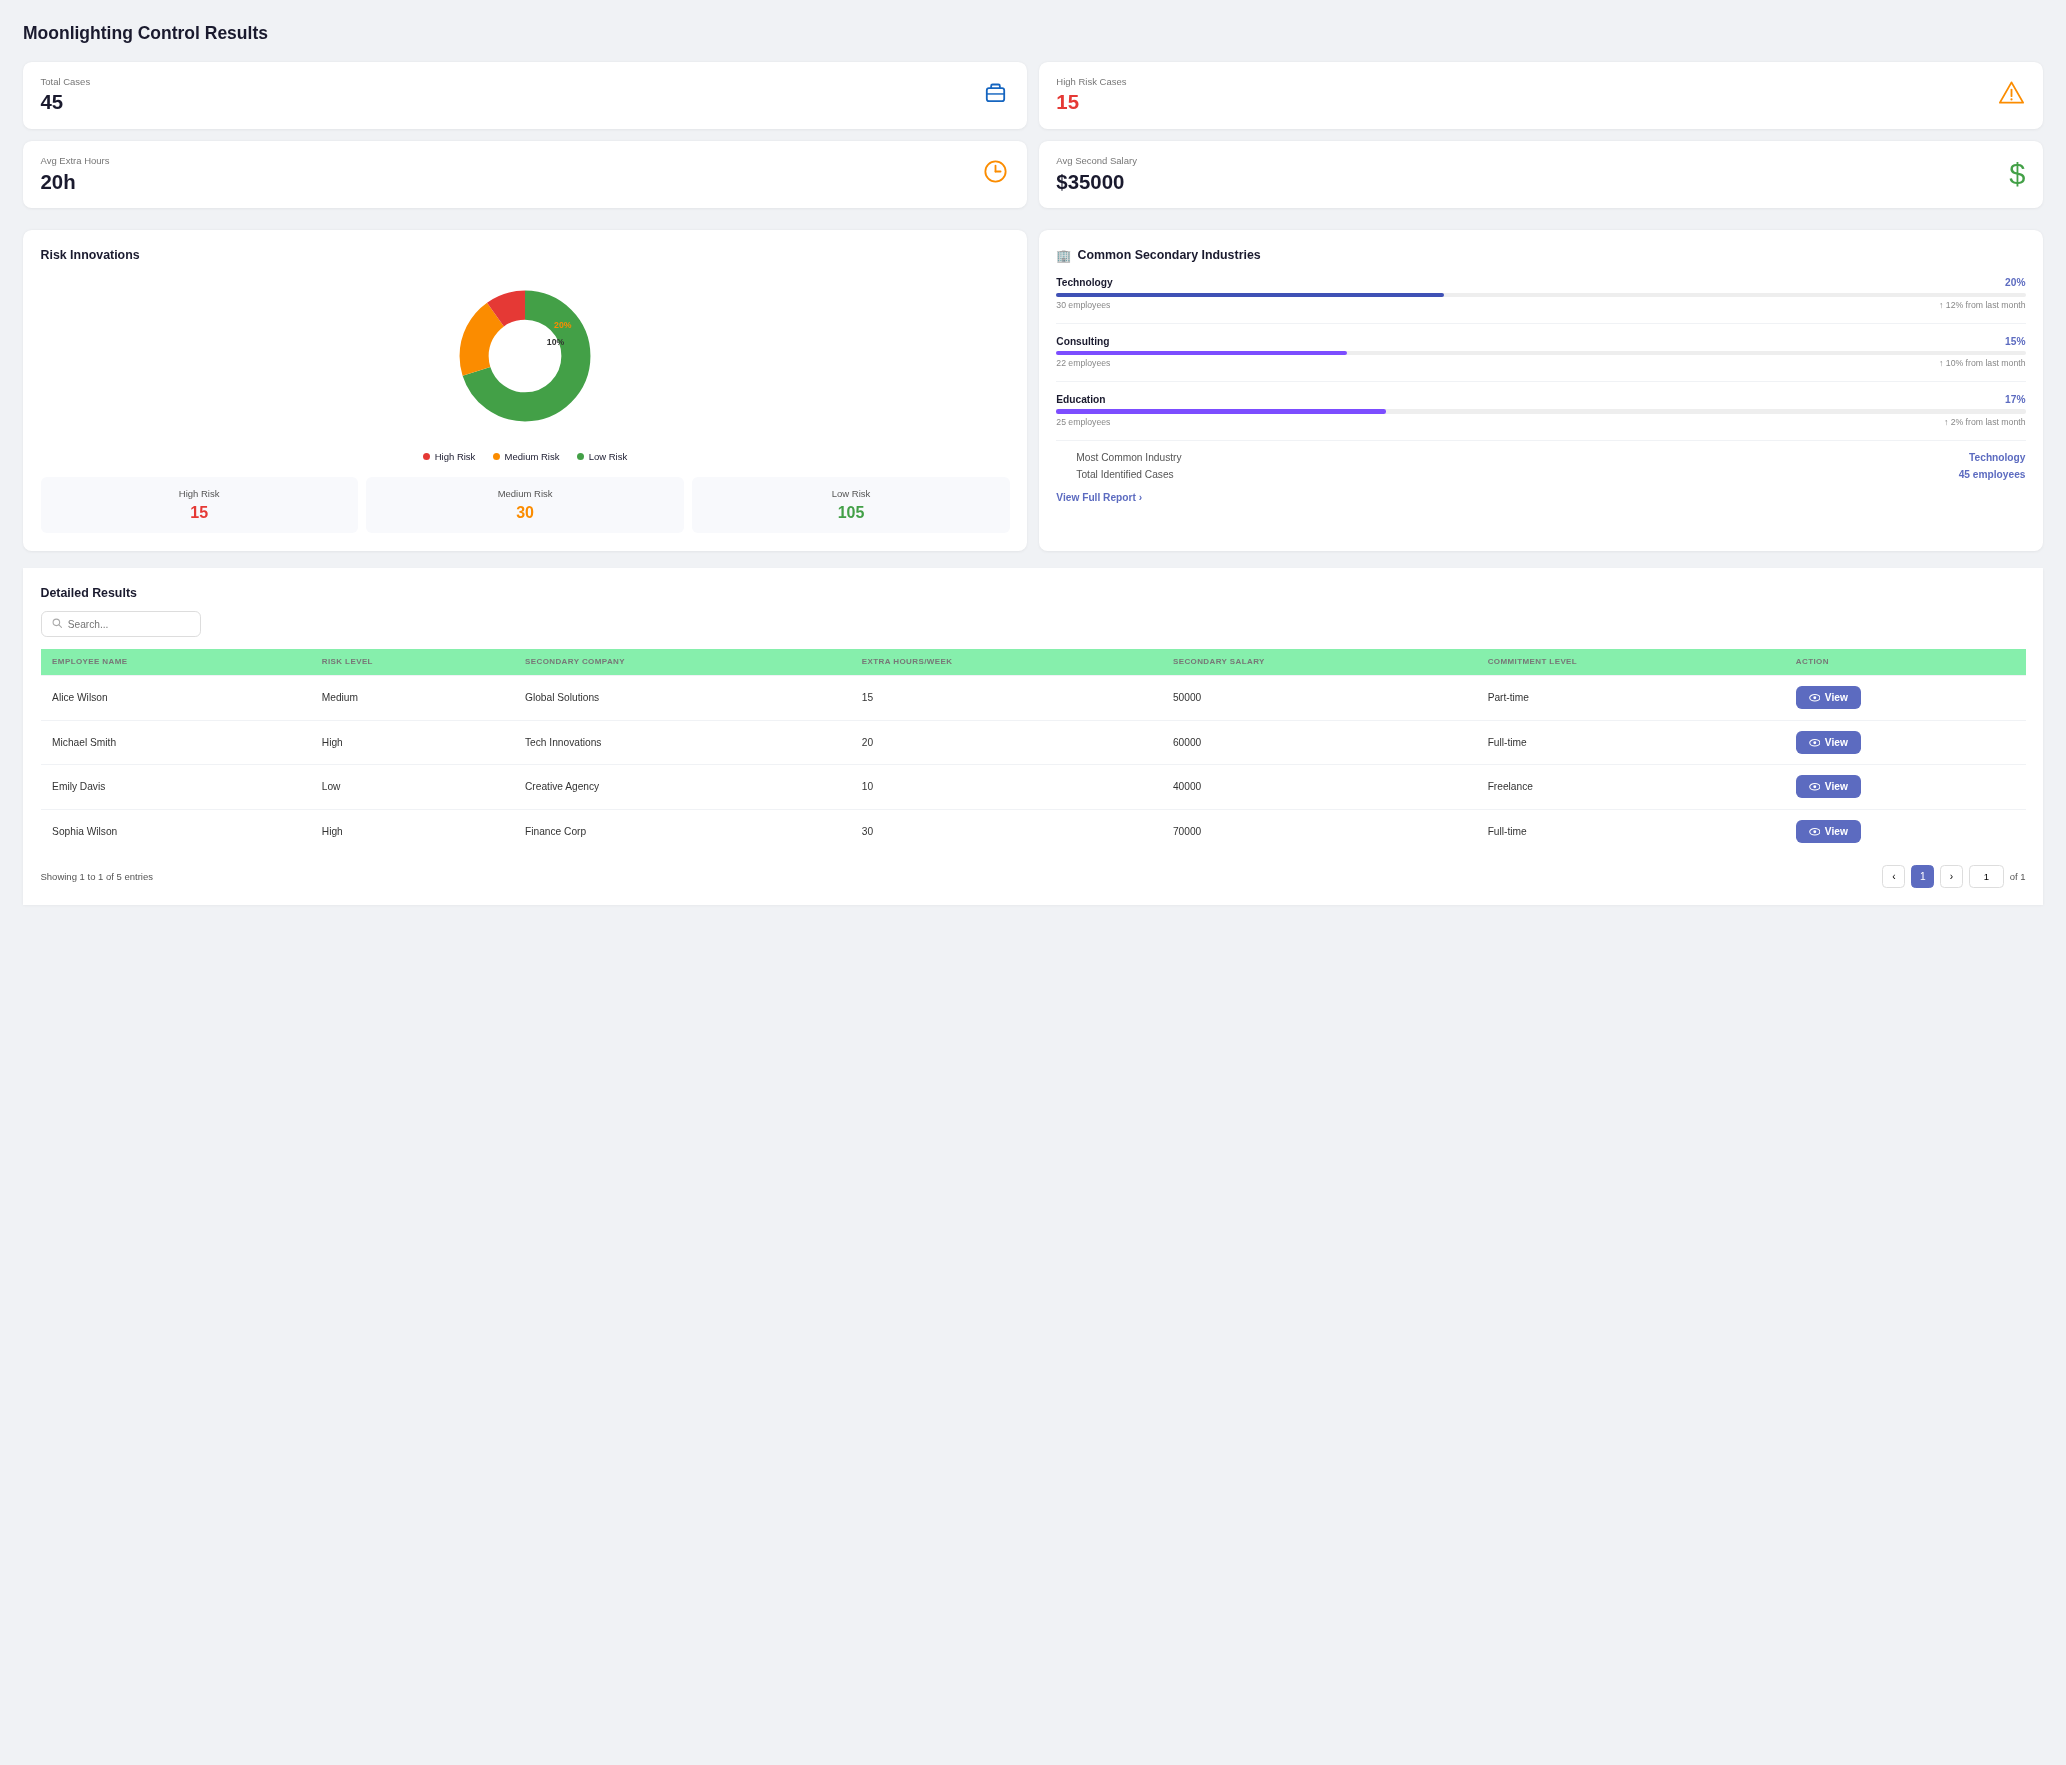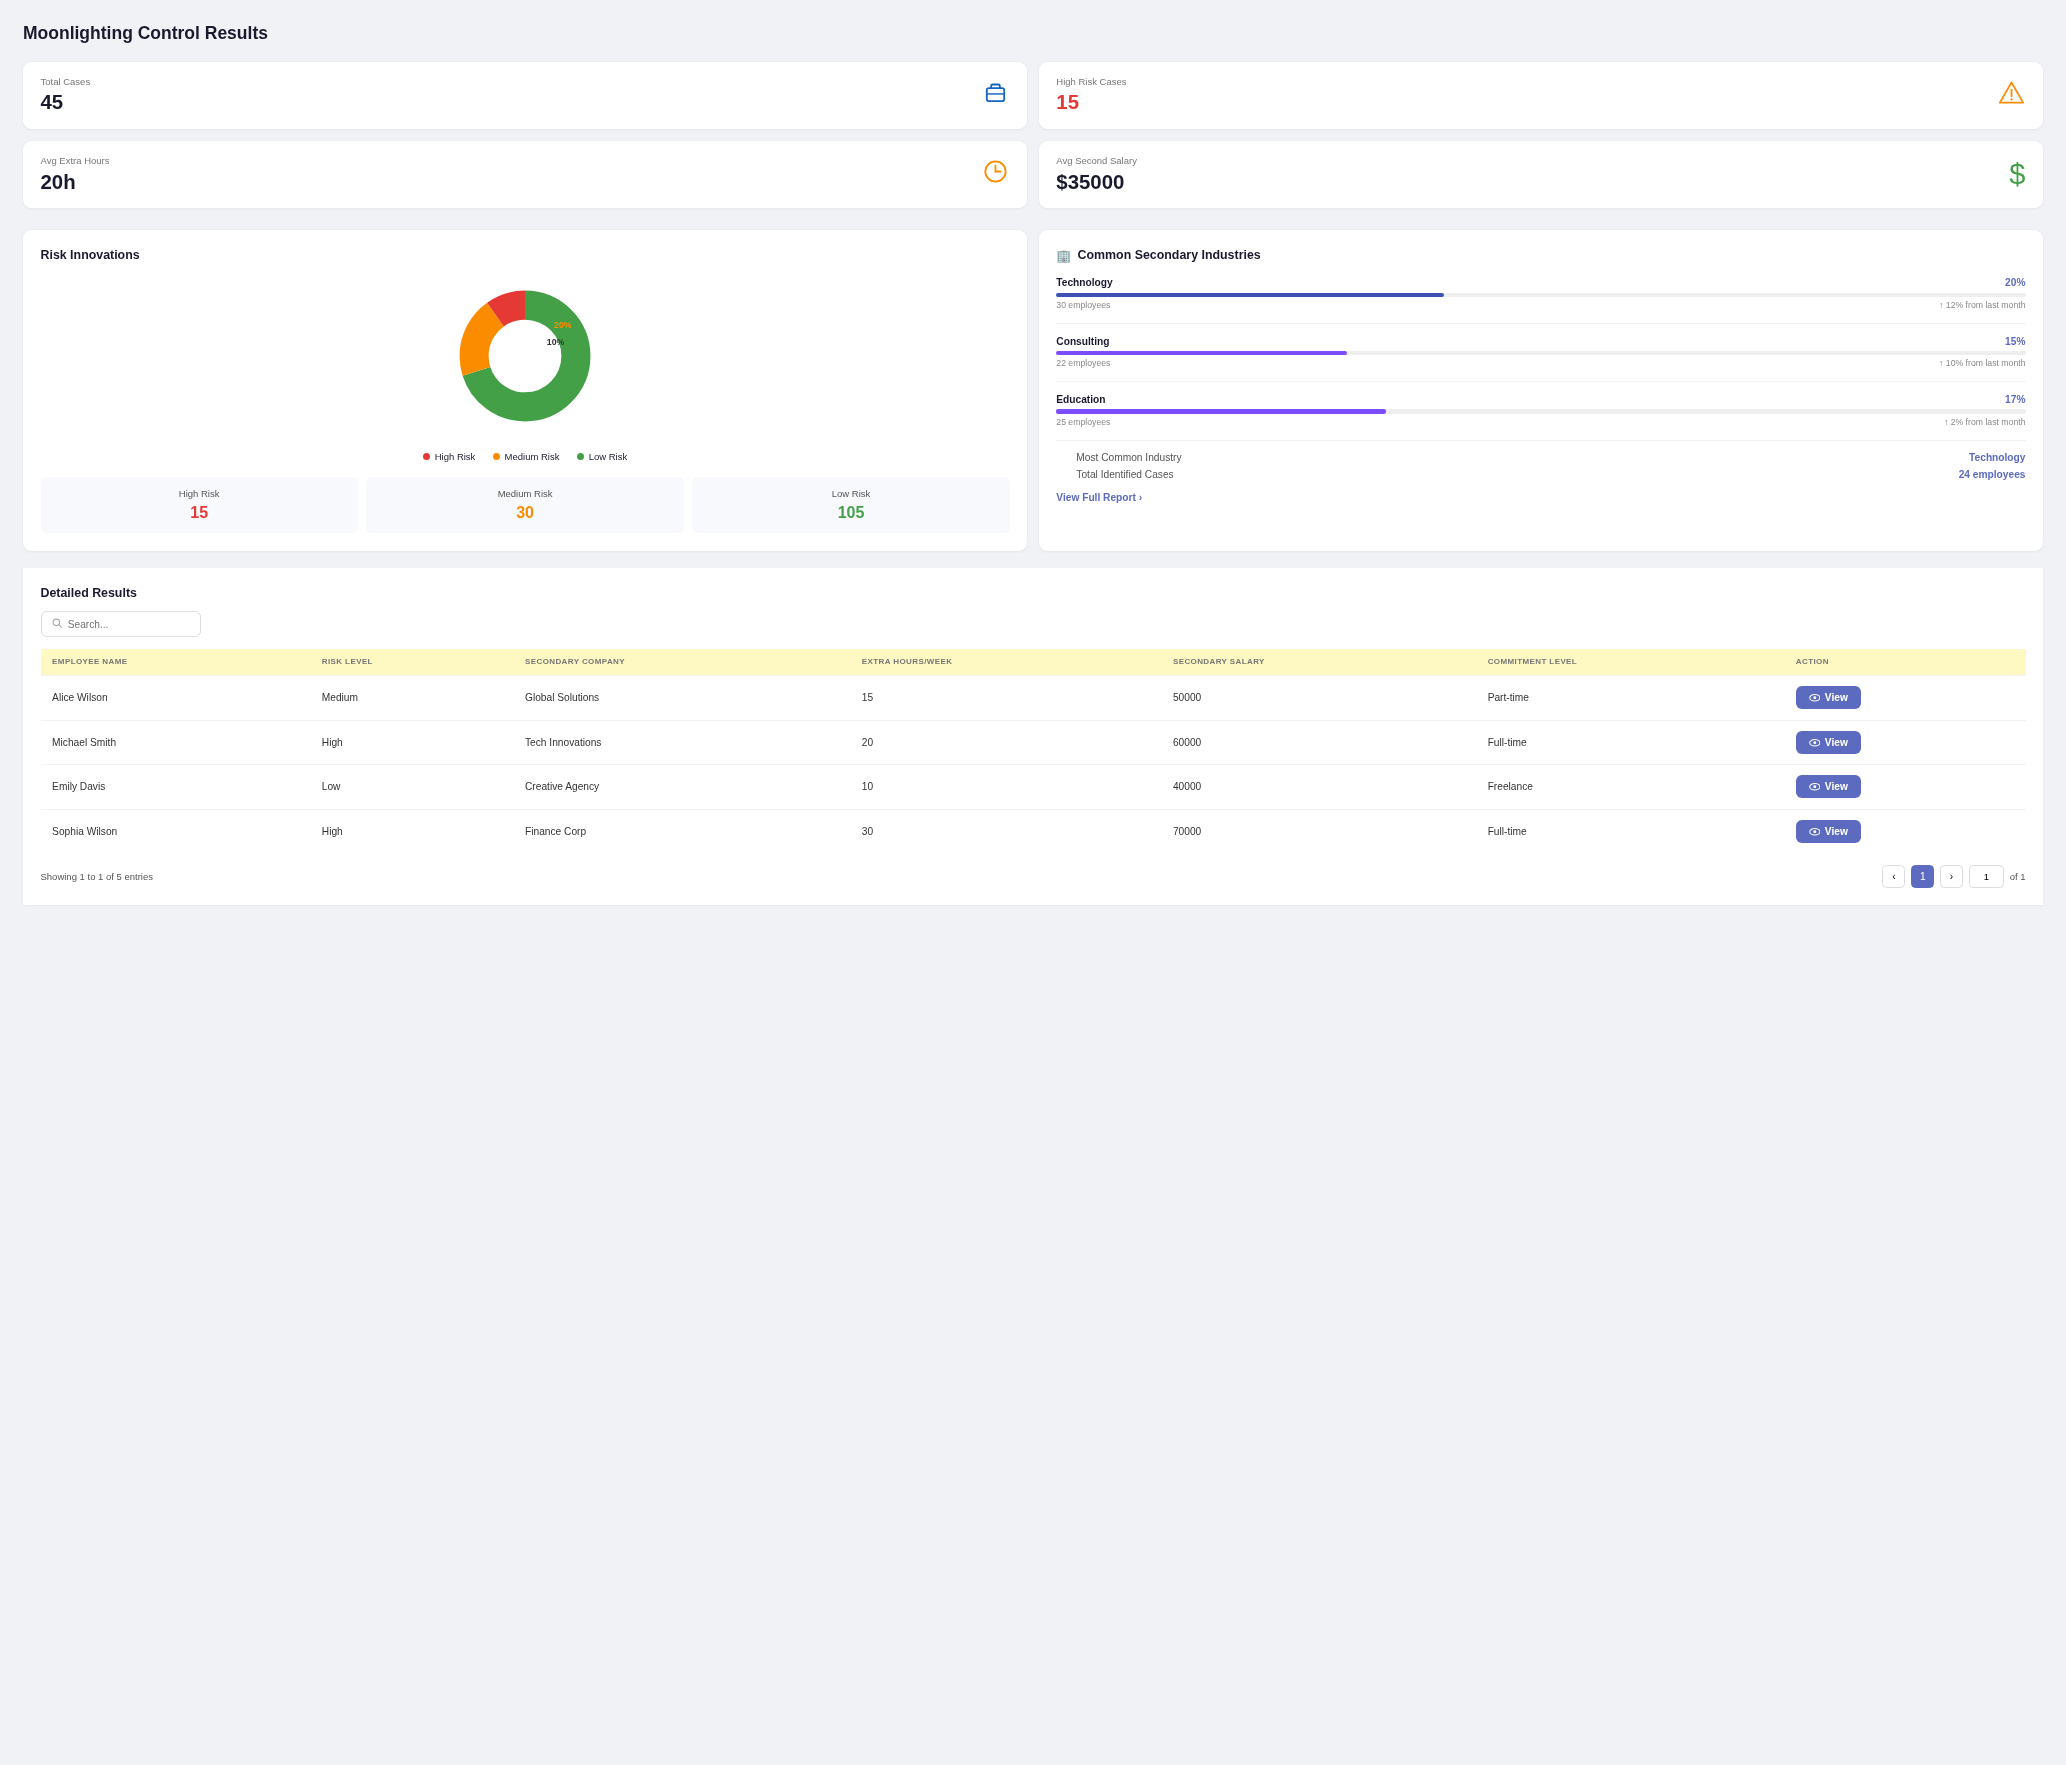--- a/index.html
+++ b/index.html
@@ -190,21 +190,21 @@
       font-size: 10.2px;
       color: #999;
       width: 100%;
       background: transparent;
     }
     table {
       width: 100%;
       border-collapse: collapse;
     }
     thead tr {
-      background: #fef9c3;
+      background: #86efac;
     }
     th {
       text-align: left;
       padding: 8.7px 11.6px;
       font-size: 8px;
       font-weight: 700;
       color: #777;
       text-transform: uppercase;
       letter-spacing: 0.4px;
     }
@@ -426,21 +426,21 @@
     </div>
 
     <hr class="industry-divider">
 
     <div class="summary-row">
       <span class="label">Most Common Industry</span>
       <span class="value">Technology</span>
     </div>
     <div class="summary-row">
       <span class="label">Total Identified Cases</span>
-      <span class="value">24 employees</span>
+      <span class="value">45 employees</span>
     </div>
 
     <div class="view-full-link">
       <span>View Full Report</span>
       <span>›</span>
     </div>
   </div>
 </div>
 
 <div class="detailed-card">

